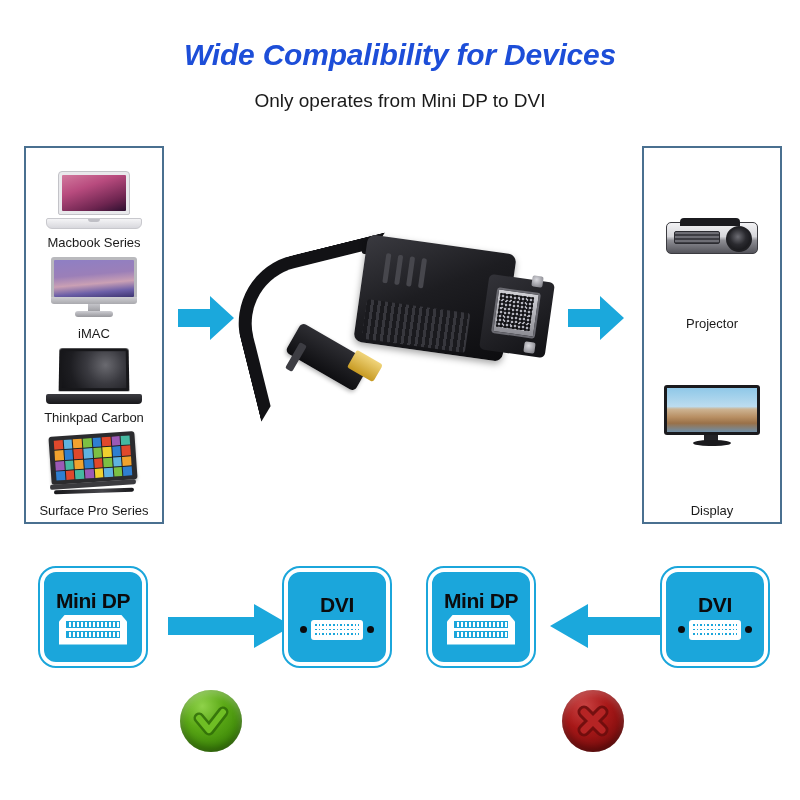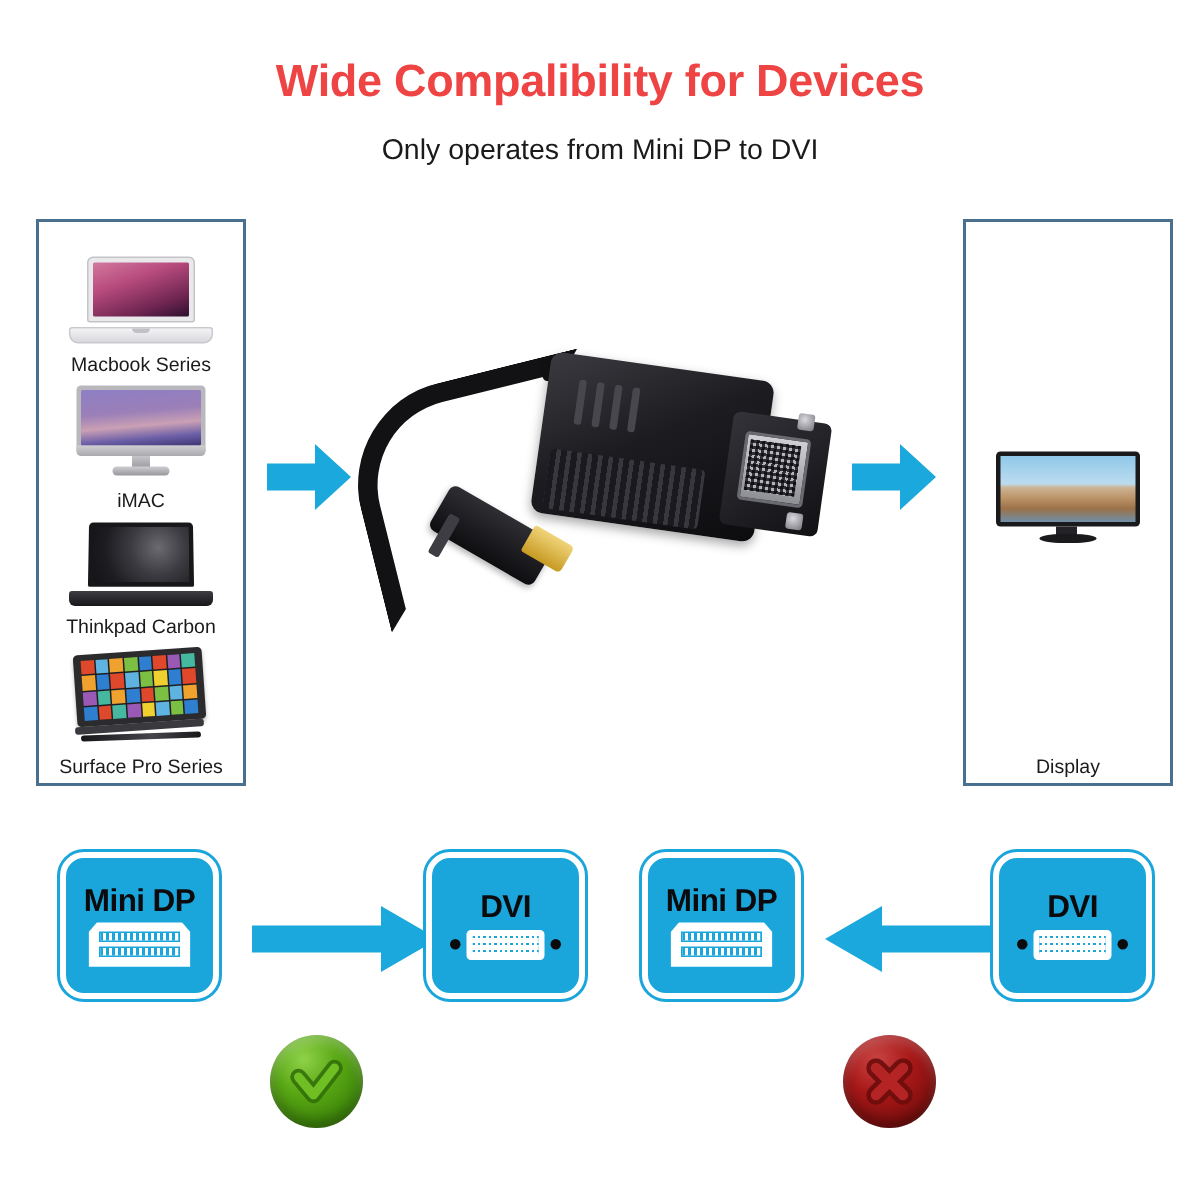--- a/index.html
+++ b/index.html
@@ -15,22 +15,23 @@
     -webkit-font-smoothing: antialiased;
   }
 
   
   #page-title {
     position: absolute;
     top: 38px; left: 0; width: 800px;
     text-align: center;
     font-size: 30px;
     font-weight: bold;
-    color: #ef4444;
+    color: #1d4ed8;
     letter-spacing: -0.2px;
+    font-style: italic;
   }
   #page-subtitle {
     position: absolute;
     top: 90px; left: 0; width: 800px;
     text-align: center;
     font-size: 19px;
     font-weight: normal;
     color: #1a1a1a;
   }
 
@@ -515,20 +516,32 @@
       </div>
       <div class="device-label">Surface Pro Series</div>
     </div>
 
   </div>
 </div>
 
 <div class="device-panel" id="target-panel">
   <div class="device-panel-inner">
 
+    <div class="device-entry">
+      <div class="device-art">
+        <div class="art-projector">
+          <div class="body"></div>
+          <div class="top"></div>
+          <div class="vent"></div>
+          <div class="dot"></div>
+          <div class="lens"></div>
+        </div>
+      </div>
+      <div class="device-label">Projector</div>
+    </div>
 
     <div class="device-entry">
       <div class="device-art">
         <div class="art-monitor">
           <div class="frame">
               <div class="scr"></div>
             </div>
           <div class="stand"></div>
           <div class="foot"></div>
         </div>

